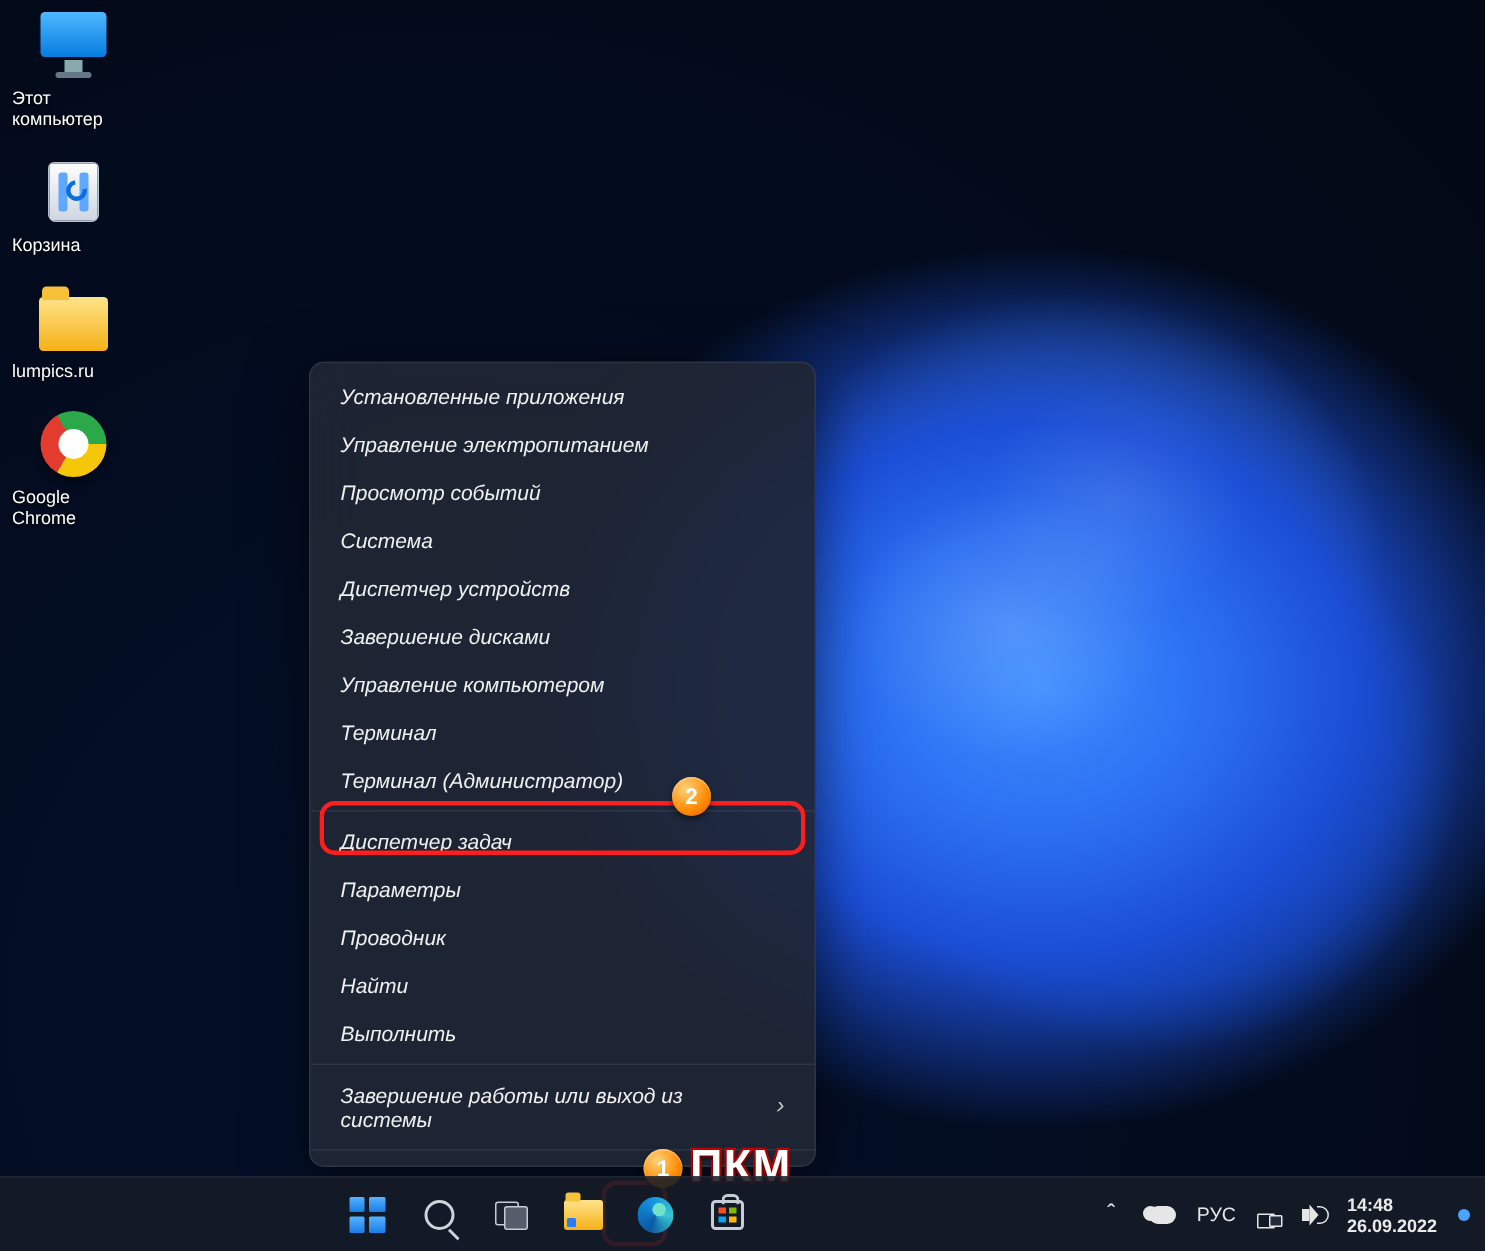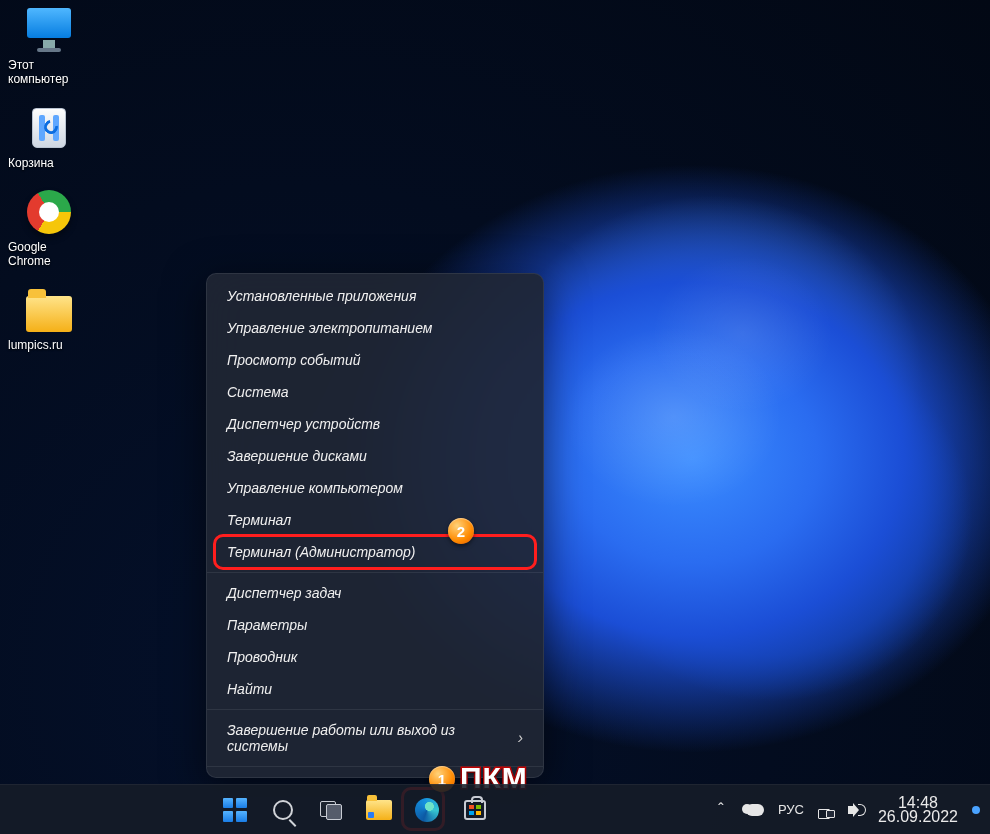--- a/index.html
+++ b/index.html
@@ -117,21 +117,21 @@
     radial-gradient(circle at 60% 35%, #6fe3c8 0 20%, transparent 22%),
     conic-gradient(from 200deg,#0c59a4,#1490df 40%,#37c6d0 70%,#0c59a4);
   }
   .store-ic{ width:22px;height:20px;border:2px solid #c8ccd4;border-radius:3px;position:relative;}
   .store-ic::before{content:"";position:absolute;top:-6px;left:5px;width:8px;height:5px;border:2px solid #c8ccd4;border-bottom:none;border-radius:4px 4px 0 0;}
   .store-ic .dots{position:absolute;inset:3px;display:grid;grid-template:1fr 1fr/1fr 1fr;gap:2px;}
   .store-ic .dots span:nth-child(1){background:#f25022;} .store-ic .dots span:nth-child(2){background:#7fba00;}
   .store-ic .dots span:nth-child(3){background:#00a4ef;} .store-ic .dots span:nth-child(4){background:#ffb900;}
 
   .tray-ic{ color:#e6e6e6; font-size:13px; }
-  .clock{ text-align:center; line-height:14px; font-size:16px; }
+  .clock{ text-align:left; line-height:14px; font-size:12px;font-weight:bold; }
 
   .onedrive-ic{ width:18px;height:12px;background:#e6e6e6;border-radius:7px;position:relative;}
   .onedrive-ic::before{content:"";position:absolute;left:-4px;top:0;width:10px;height:10px;background:#e6e6e6;border-radius:50%;}
 
   .net-ic{ width:16px;height:14px;position:relative;}
   .net-ic::before{content:"";position:absolute;left:0;top:6px;width:10px;height:8px;border:1.5px solid #e6e6e6;border-radius:1px;}
   .net-ic::after{content:"";position:absolute;right:-1px;bottom:-1px;width:7px;height:6px;border:1.5px solid #e6e6e6;border-radius:1px;background:#232a38;}
 
   .vol-ic{ width:16px;height:14px;position:relative;}
   .vol-ic::before{content:"";position:absolute;left:0;top:3px;width:5px;height:8px;background:#e6e6e6;}
@@ -159,33 +159,33 @@
     <div class="ic ic-bin">
       <div style="position:relative;">
           <div class="body"></div>
           <div class="rec"></div>
         </div>
     </div>
     <div class="label">Корзина</div>
   </div>
   <div class="di">
     <div class="ic">
+        <div class="ic-folder"></div>
+      </div>
+    <div class="label">lumpics.ru</div>
+  </div>
+  <div class="di">
+    <div class="ic">
         <div class="ic-chrome">
           <div class="dot"></div>
         </div>
       </div>
     <div class="label">Google
 Chrome</div>
   </div>
-  <div class="di">
-    <div class="ic">
-        <div class="ic-folder"></div>
-      </div>
-    <div class="label">lumpics.ru</div>
-  </div>
 </div>
 
 <div class="winx">
   <div class="mi">
       <span>Установленные приложения</span>
     </div>
   <div class="mi">
       <span>Управление электропитанием</span>
     </div>
   <div class="mi">
@@ -214,20 +214,23 @@
       <span>Диспетчер задач</span>
     </div>
   <div class="mi">
       <span>Параметры</span>
     </div>
   <div class="mi">
       <span>Проводник</span>
     </div>
   <div class="mi">
       <span>Найти</span>
+    </div>
+  <div class="mi">
+      <span>Выполнить</span>
     </div>
   <div class="sep"></div>
   <div class="mi chev">
       <span>Завершение работы или выход из системы</span>
     </div>
   <div class="sep"></div>
 </div>
 
 <div class="hl" style="left:213px; bottom:264px; width:324px; height:36px;"></div>
 <div class="badge" style="left:448px; bottom:290px;">

